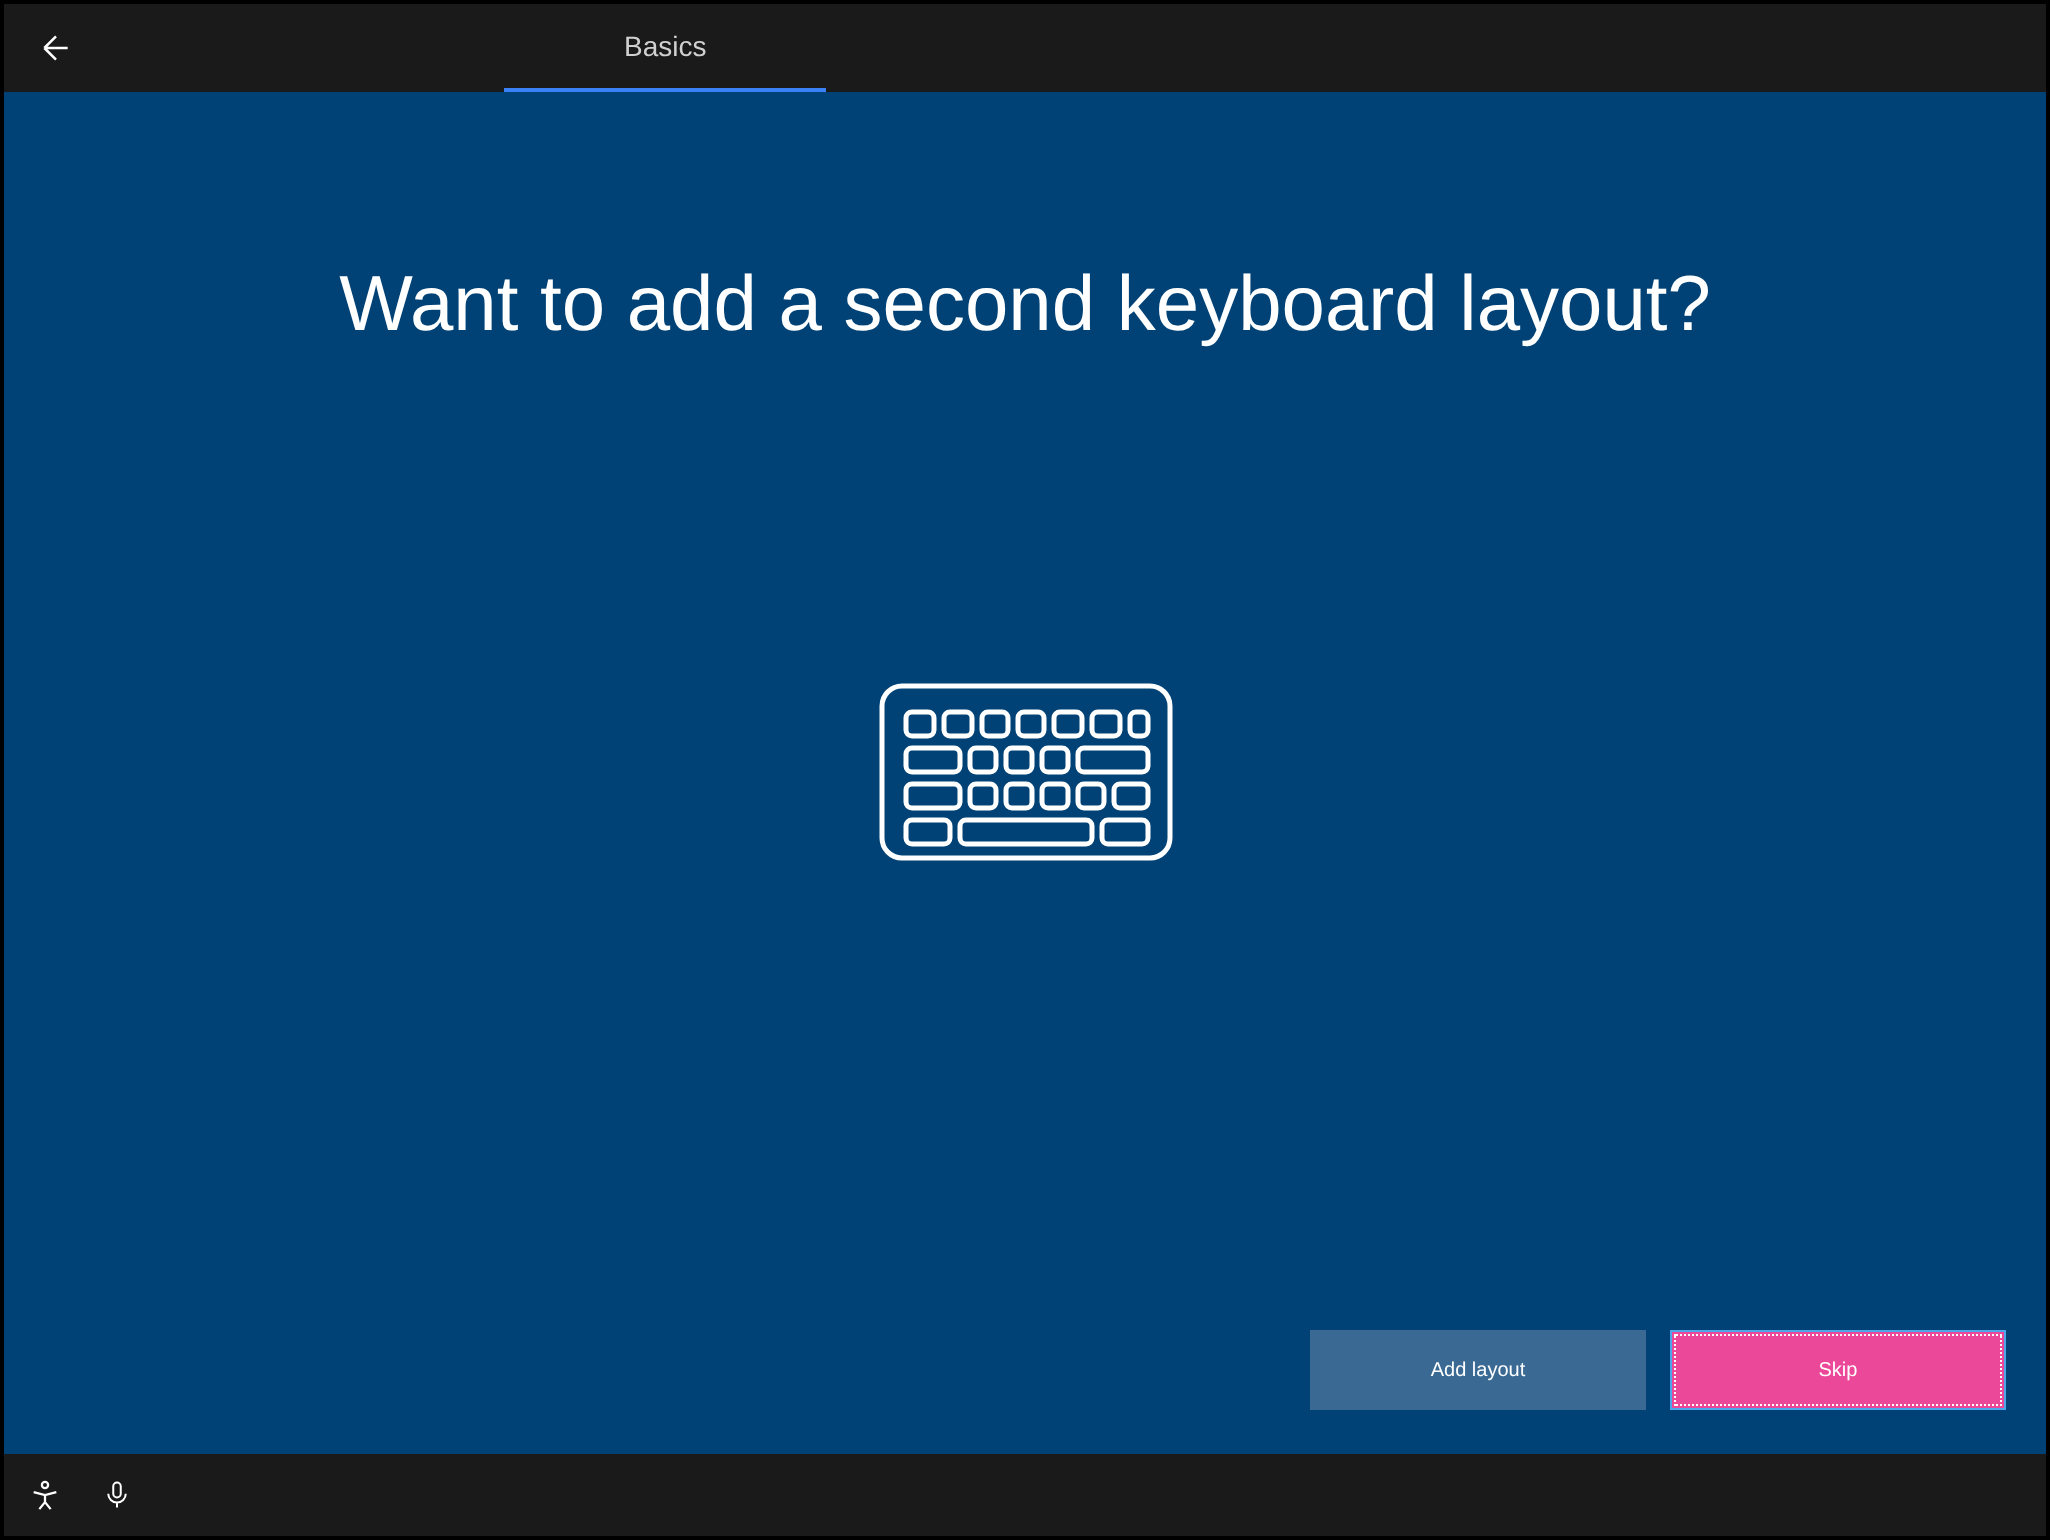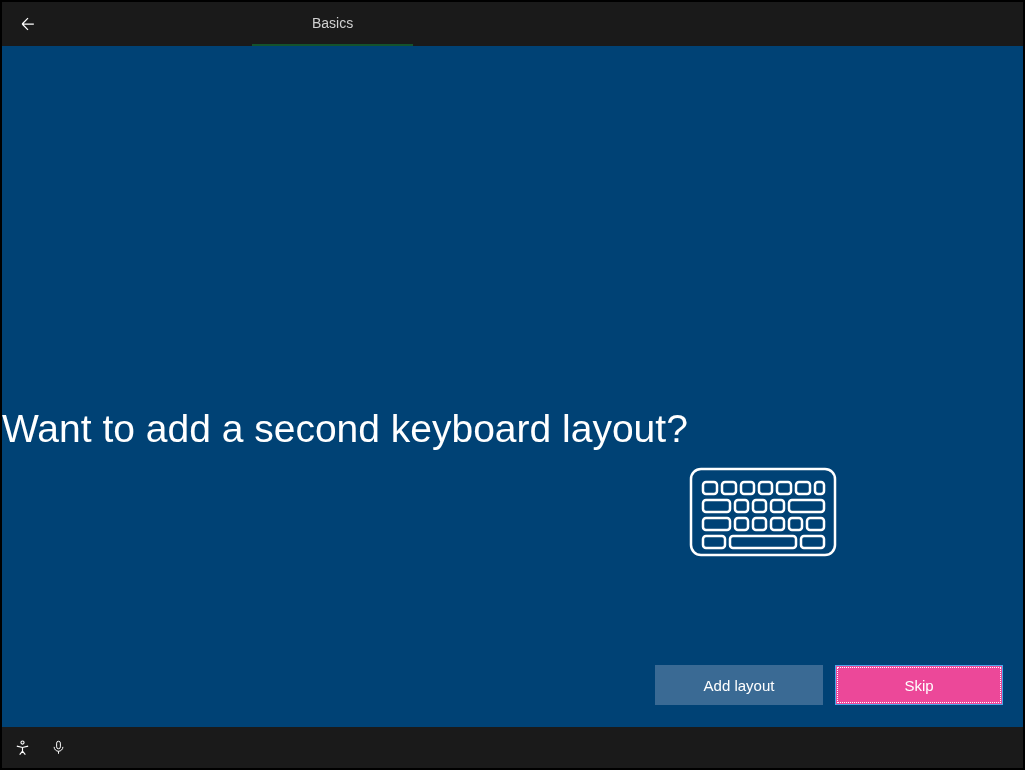--- a/index.html
+++ b/index.html
@@ -36,27 +36,27 @@
     .tab {
       position: absolute;
       left: 250px;
       color: #d0d0d0;
       font-size: 14px;
       height: 44px;
       display: flex;
       align-items: center;
       justify-content: center;
       padding: 0 60px;
-      border-bottom: 2px solid #14532d;
+      border-bottom: 2px solid #3b82f6;
     }
     .main {
       height: 681px;
       background: #004275;
       display: flex;
-      flex-direction: row;
+      flex-direction: column;
       align-items: center;
       position: relative;
       padding-top: 85px;
     }
     .heading {
       color: #fff;
       font-size: 39px;
       font-weight: 300;
       text-align: center;
     }
@@ -68,21 +68,21 @@
     .buttons {
       position: absolute;
       bottom: 22px;
       right: 20px;
       display: flex;
       gap: 12px;
     }
     .btn {
       width: 168px;
       height: 40px;
-      font-size: 15px;
+      font-size: 10px;
       color: #fff;
       border: none;
       cursor: pointer;
       font-family: inherit;
     }
     .btn-secondary {
       background: #3a6a94;
     }
     .btn-primary {
       background: #ec4899;

